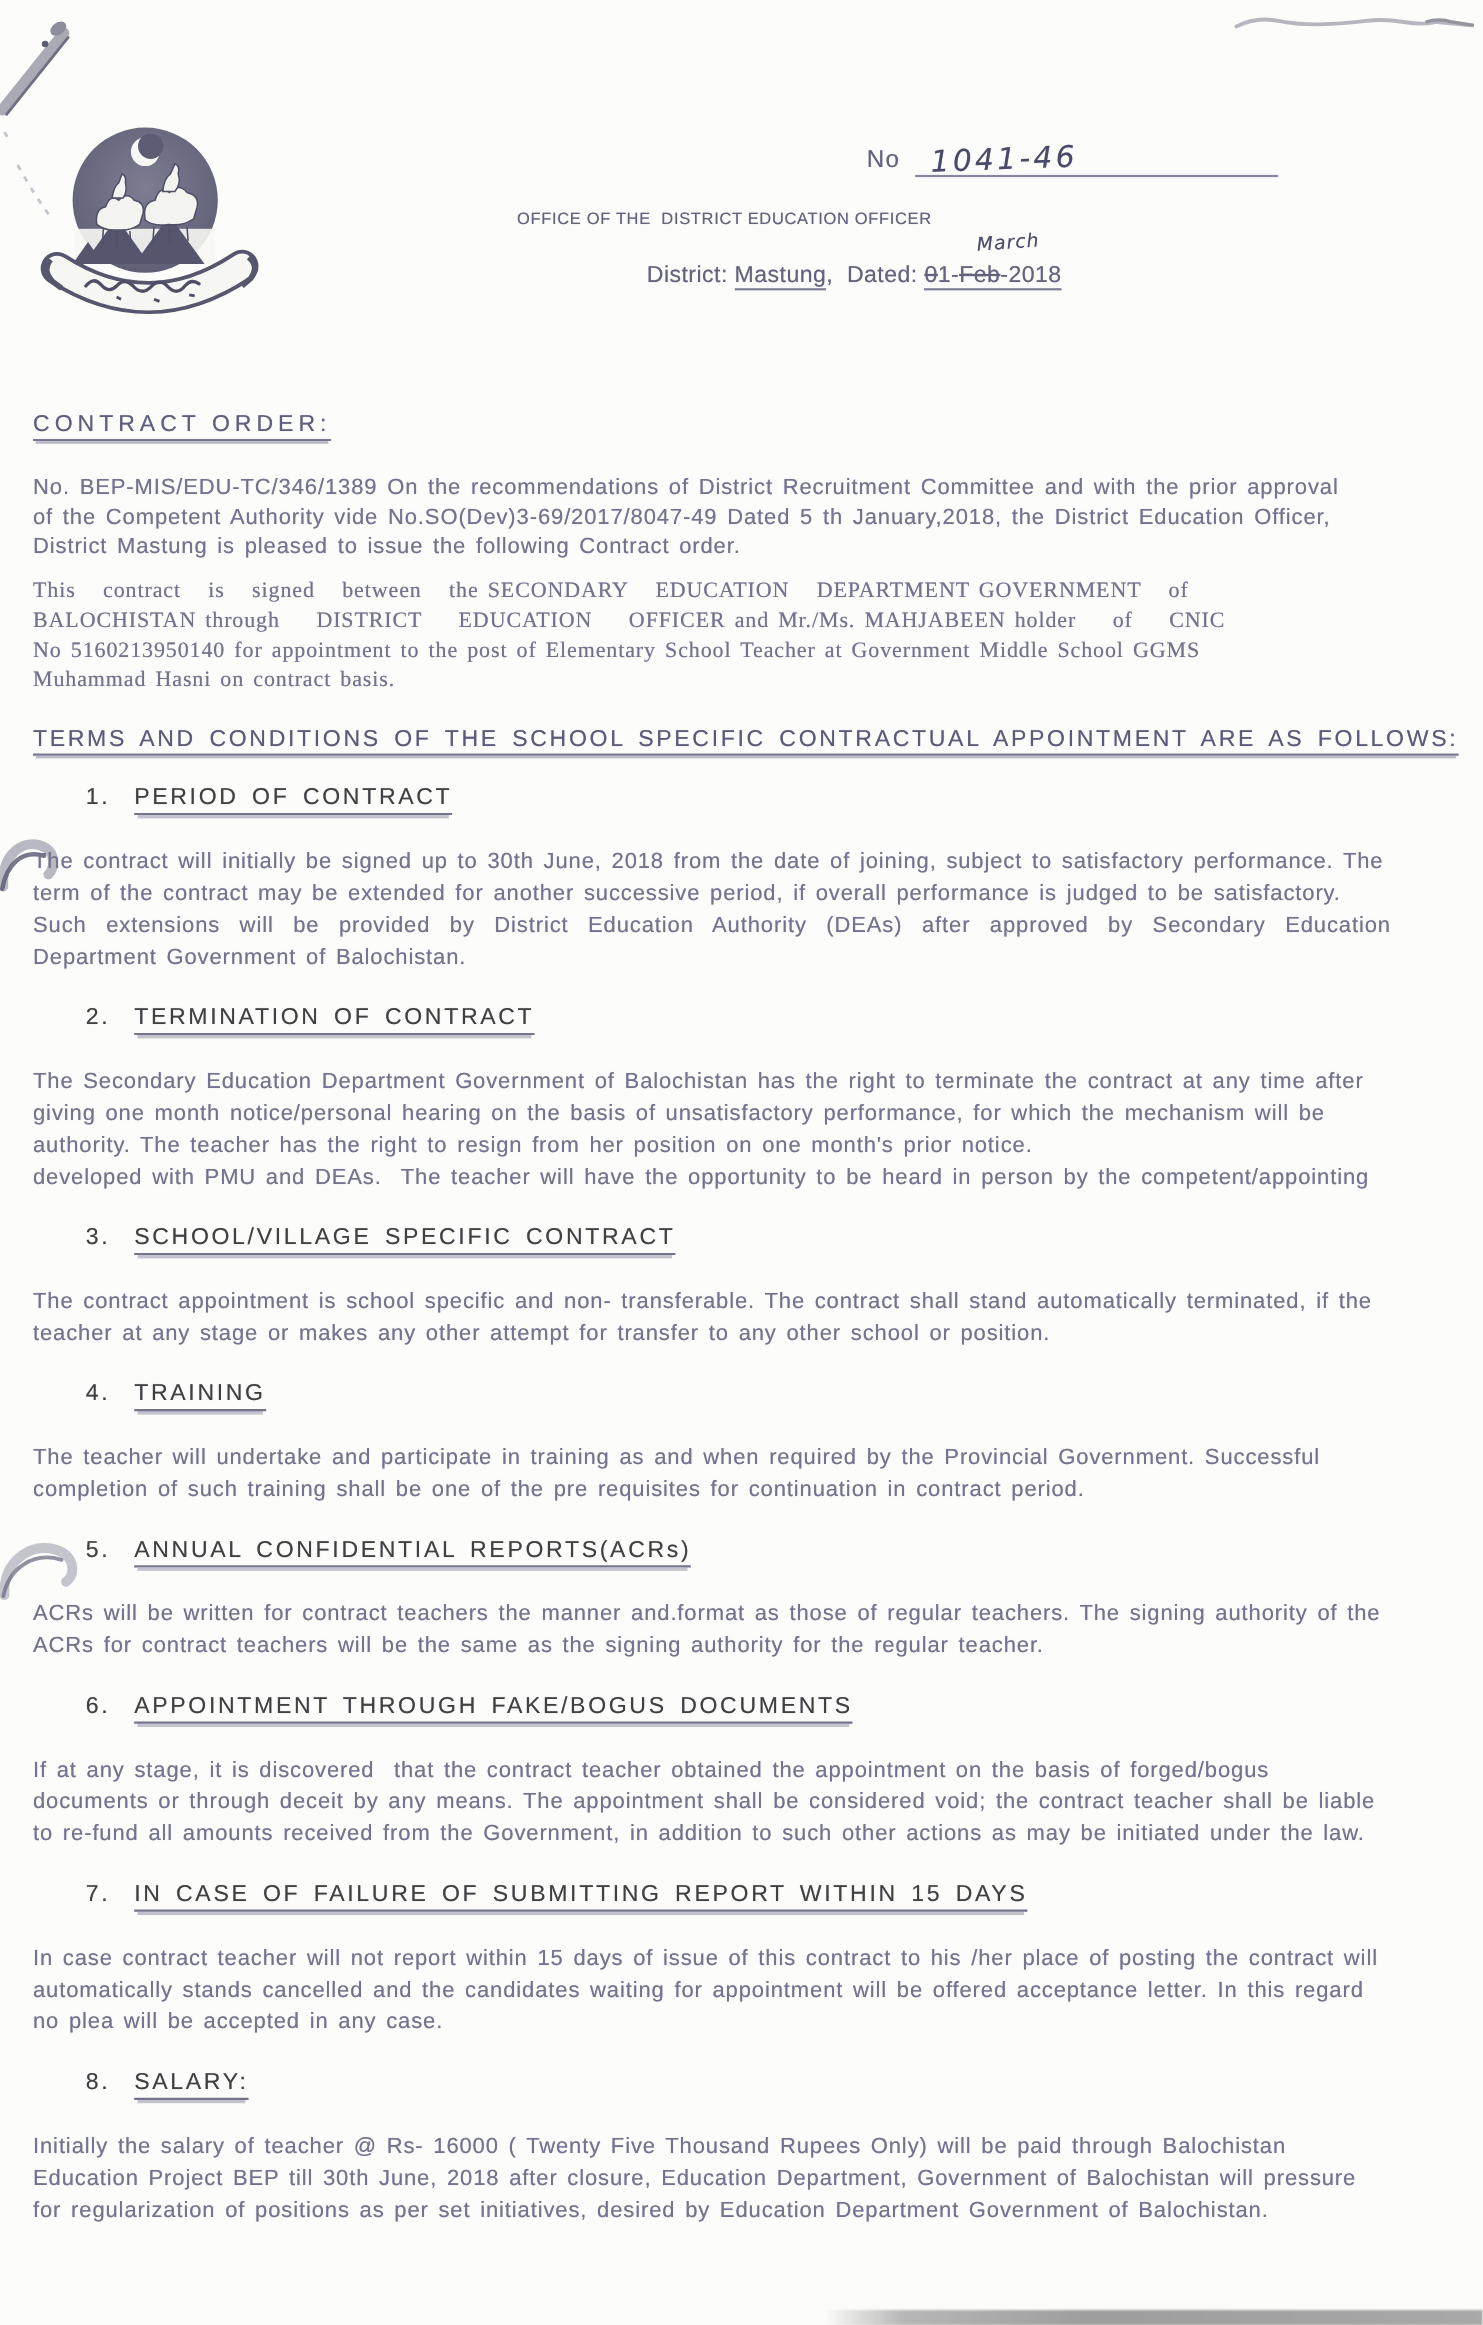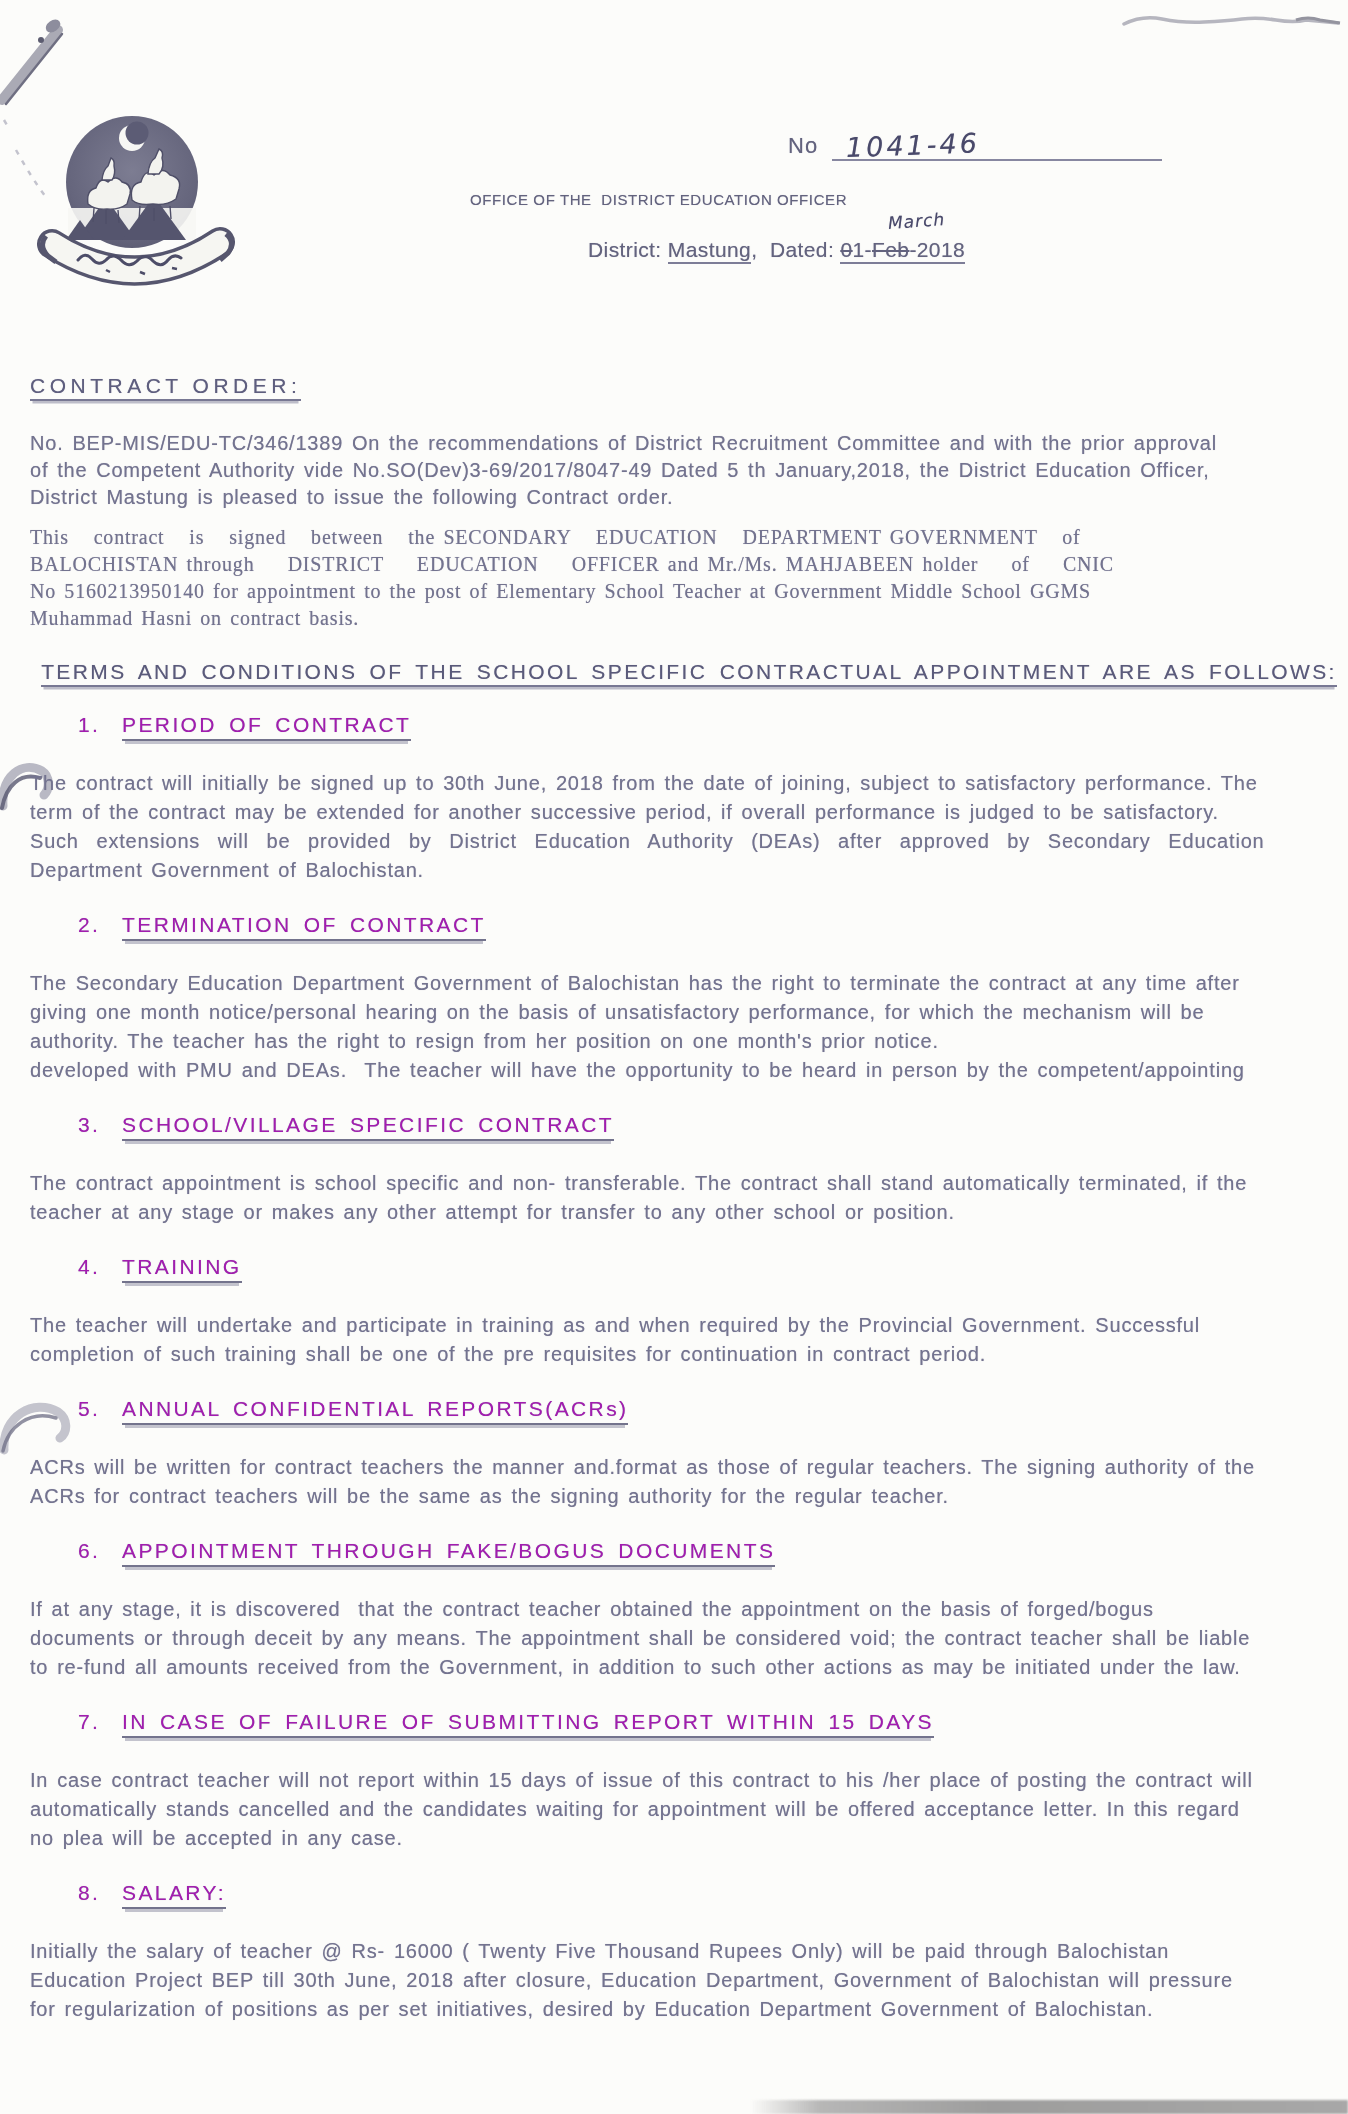--- a/index.html
+++ b/index.html
@@ -18,22 +18,22 @@
   .hdr-office{position:absolute;top:191px;left:470px;width:610px;text-align:left;font-size:15px;letter-spacing:.6px;color:#63637e;white-space:pre;}
   .hdr-district{position:absolute;top:238px;left:588px;font-size:21px;letter-spacing:.4px;color:#63637e;white-space:pre;}
   .hdr-district .u{border-bottom:2px solid #7d7d97;padding-bottom:1px;text-align:center;}
   .strike{text-decoration:line-through;text-decoration-thickness:2px;}
   .march{position:absolute;top:-27px;left:300px;font-size:17px;letter-spacing:1px;transform:rotate(-4deg);}
   
   #doc{position:absolute;left:30px;top:373px;width:1318px;overflow:hidden;}
   .u{border-bottom:2px solid rgba(101,101,131,.8);padding-bottom:9px;}
   .u2{border-bottom:2px solid rgba(96,96,128,.85);padding-bottom:2px;box-shadow:0 5px 0 -2.5px rgba(96,96,128,.4);}
   .blk-title{margin-top:0;font-size:21px;letter-spacing:4.5px;color:#5e5e7e;line-height:26px;}
-  .blk-terms{margin-top:27px;font-size:21px;letter-spacing:2.4px;word-spacing:4px;color:#5a5a7a;line-height:26px;white-space:pre;text-align:center;}
-  .blk-heading{margin-top:27px;padding-left:48px;font-size:21px;letter-spacing:2.4px;word-spacing:4px;color:#a21caf;line-height:26px;white-space:pre;}
+  .blk-terms{margin-top:27px;font-size:21px;letter-spacing:2.4px;word-spacing:4px;color:#5a5a7a;line-height:26px;white-space:pre;}
+  .blk-heading{margin-top:27px;padding-left:48px;font-size:21px;letter-spacing:2.4px;word-spacing:4px;color:#404040;line-height:26px;white-space:pre;}
   .h-num{display:inline-block;min-width:44px;}
   .h-text{border-bottom:2.5px solid rgba(90,90,120,.85);padding-bottom:3px;box-shadow:0 6px 0 -3px rgba(90,90,120,.35);}
   .blk-para{margin-top:31px;font-size:20px;letter-spacing:.8px;word-spacing:2.5px;}
   .blk-para + .blk-para{margin-top:13px;font-family:Liberation Serif, serif;}
   .doc-line{white-space:pre;line-height:29px;height:29px;overflow:hidden;}
   #doc > .blk-para:nth-child(2) .doc-line,
   #doc > .blk-para:nth-child(3) .doc-line{line-height:27px;height:27px;}
   
   #doc, .hdr-office, .hdr-district, .hdr-no{text-shadow:0 0 .7px rgba(115,115,145,.65);}
   

